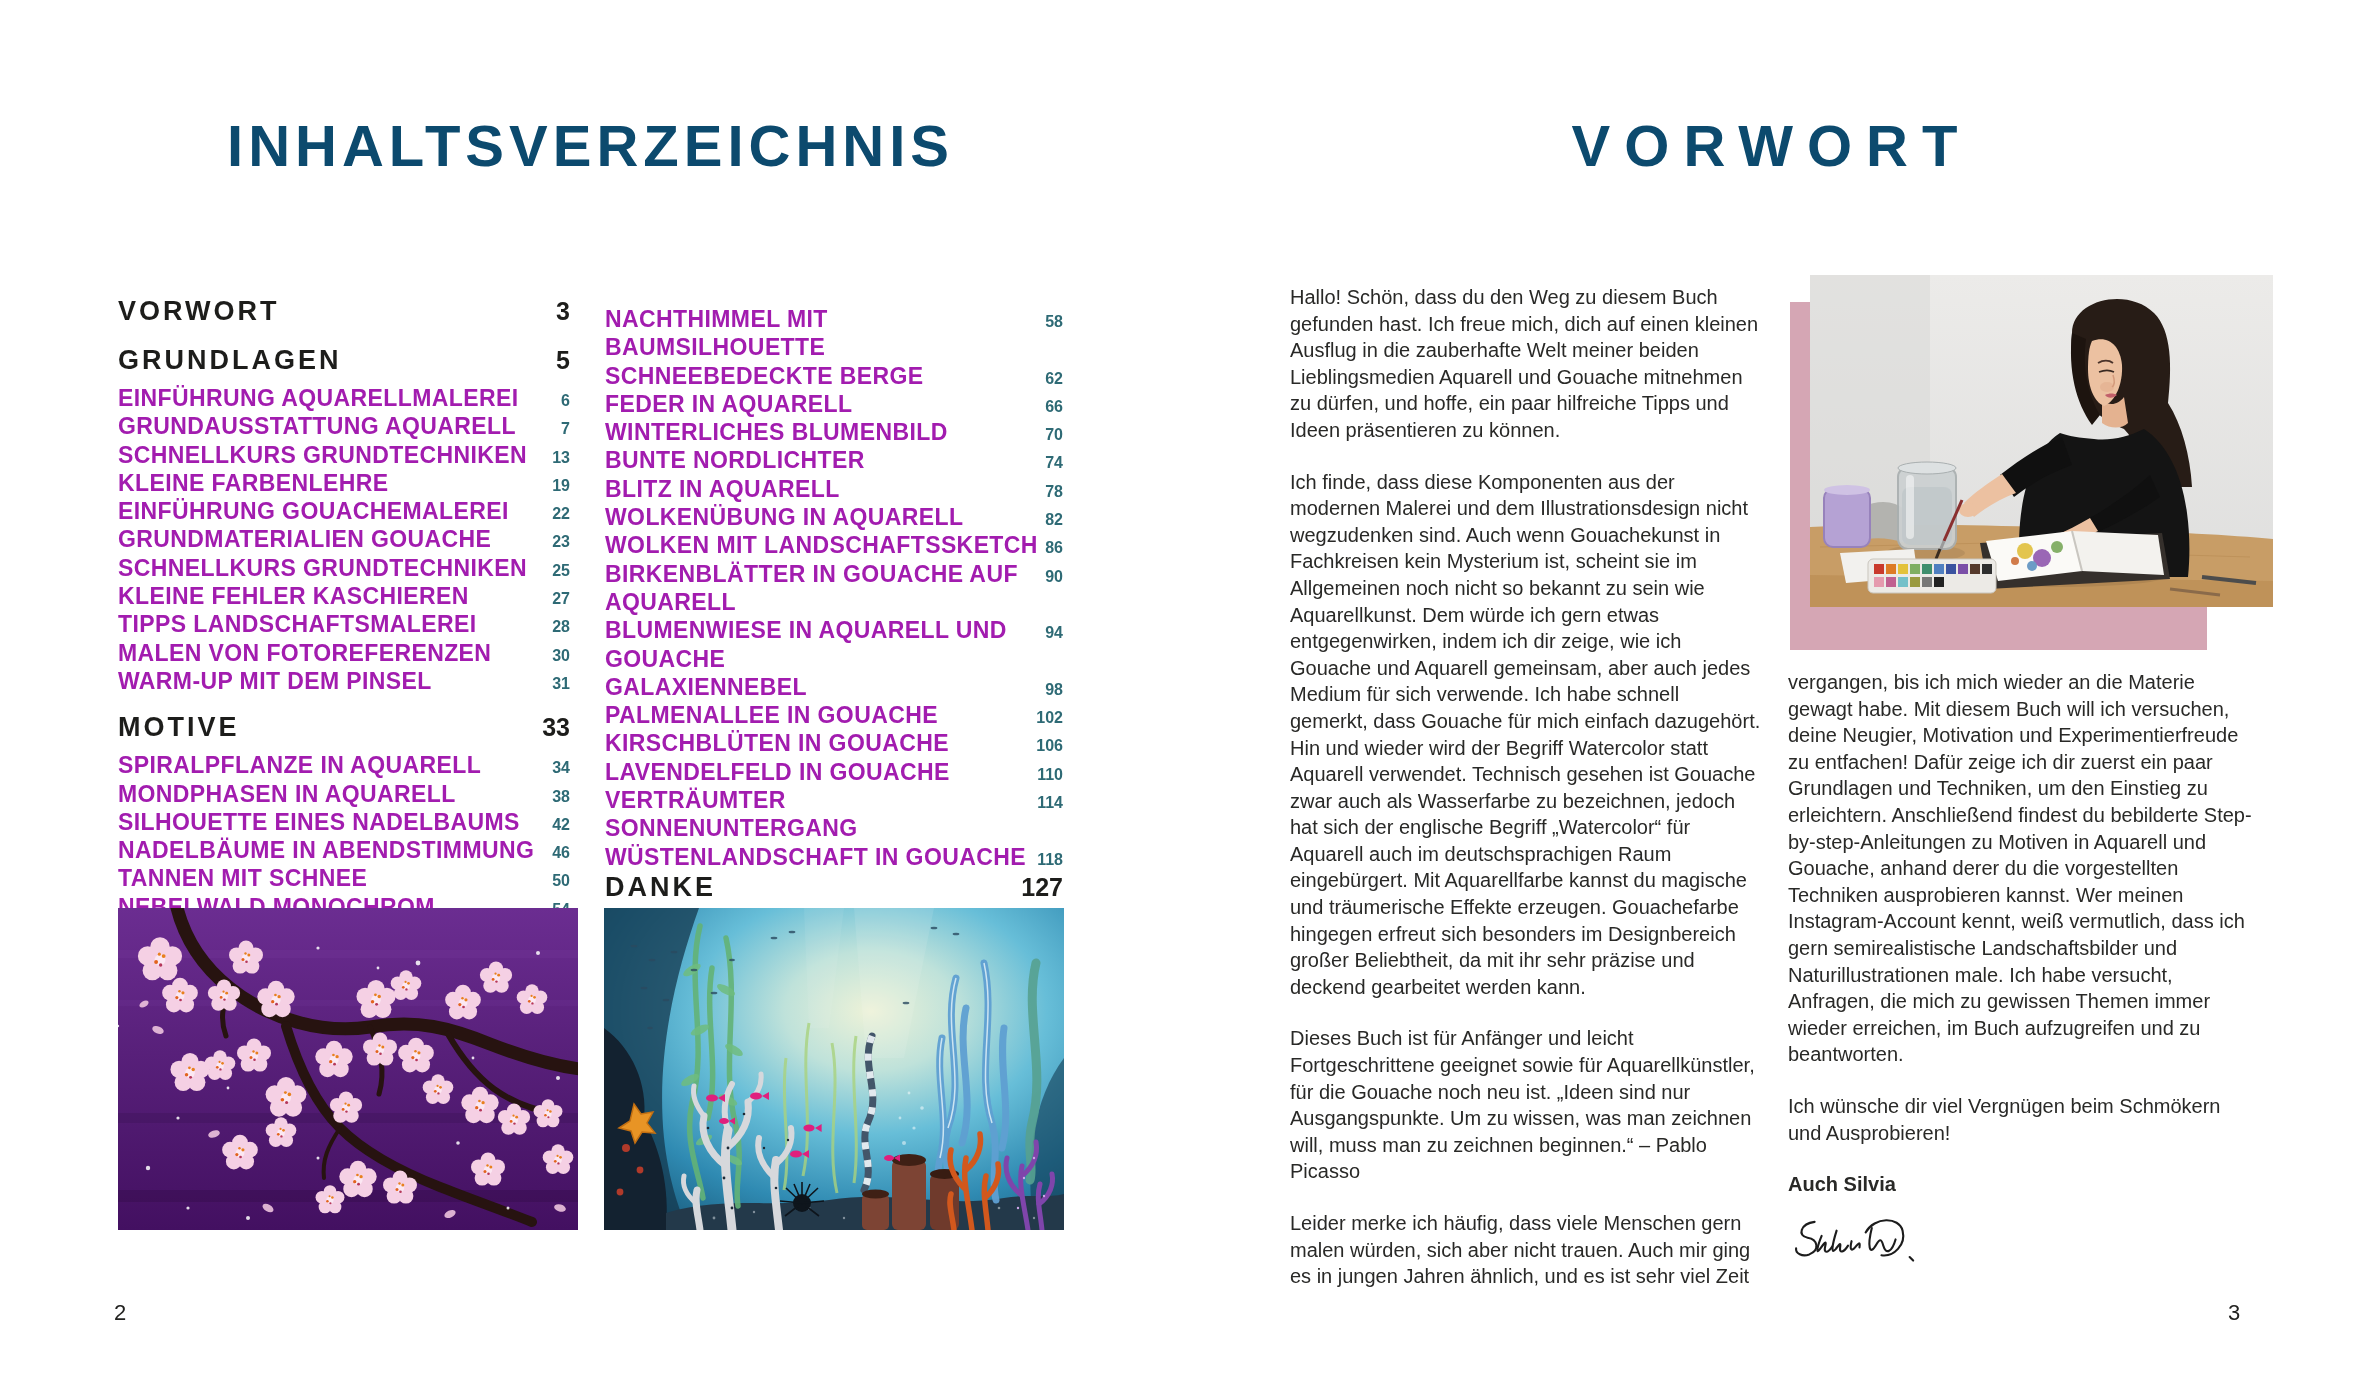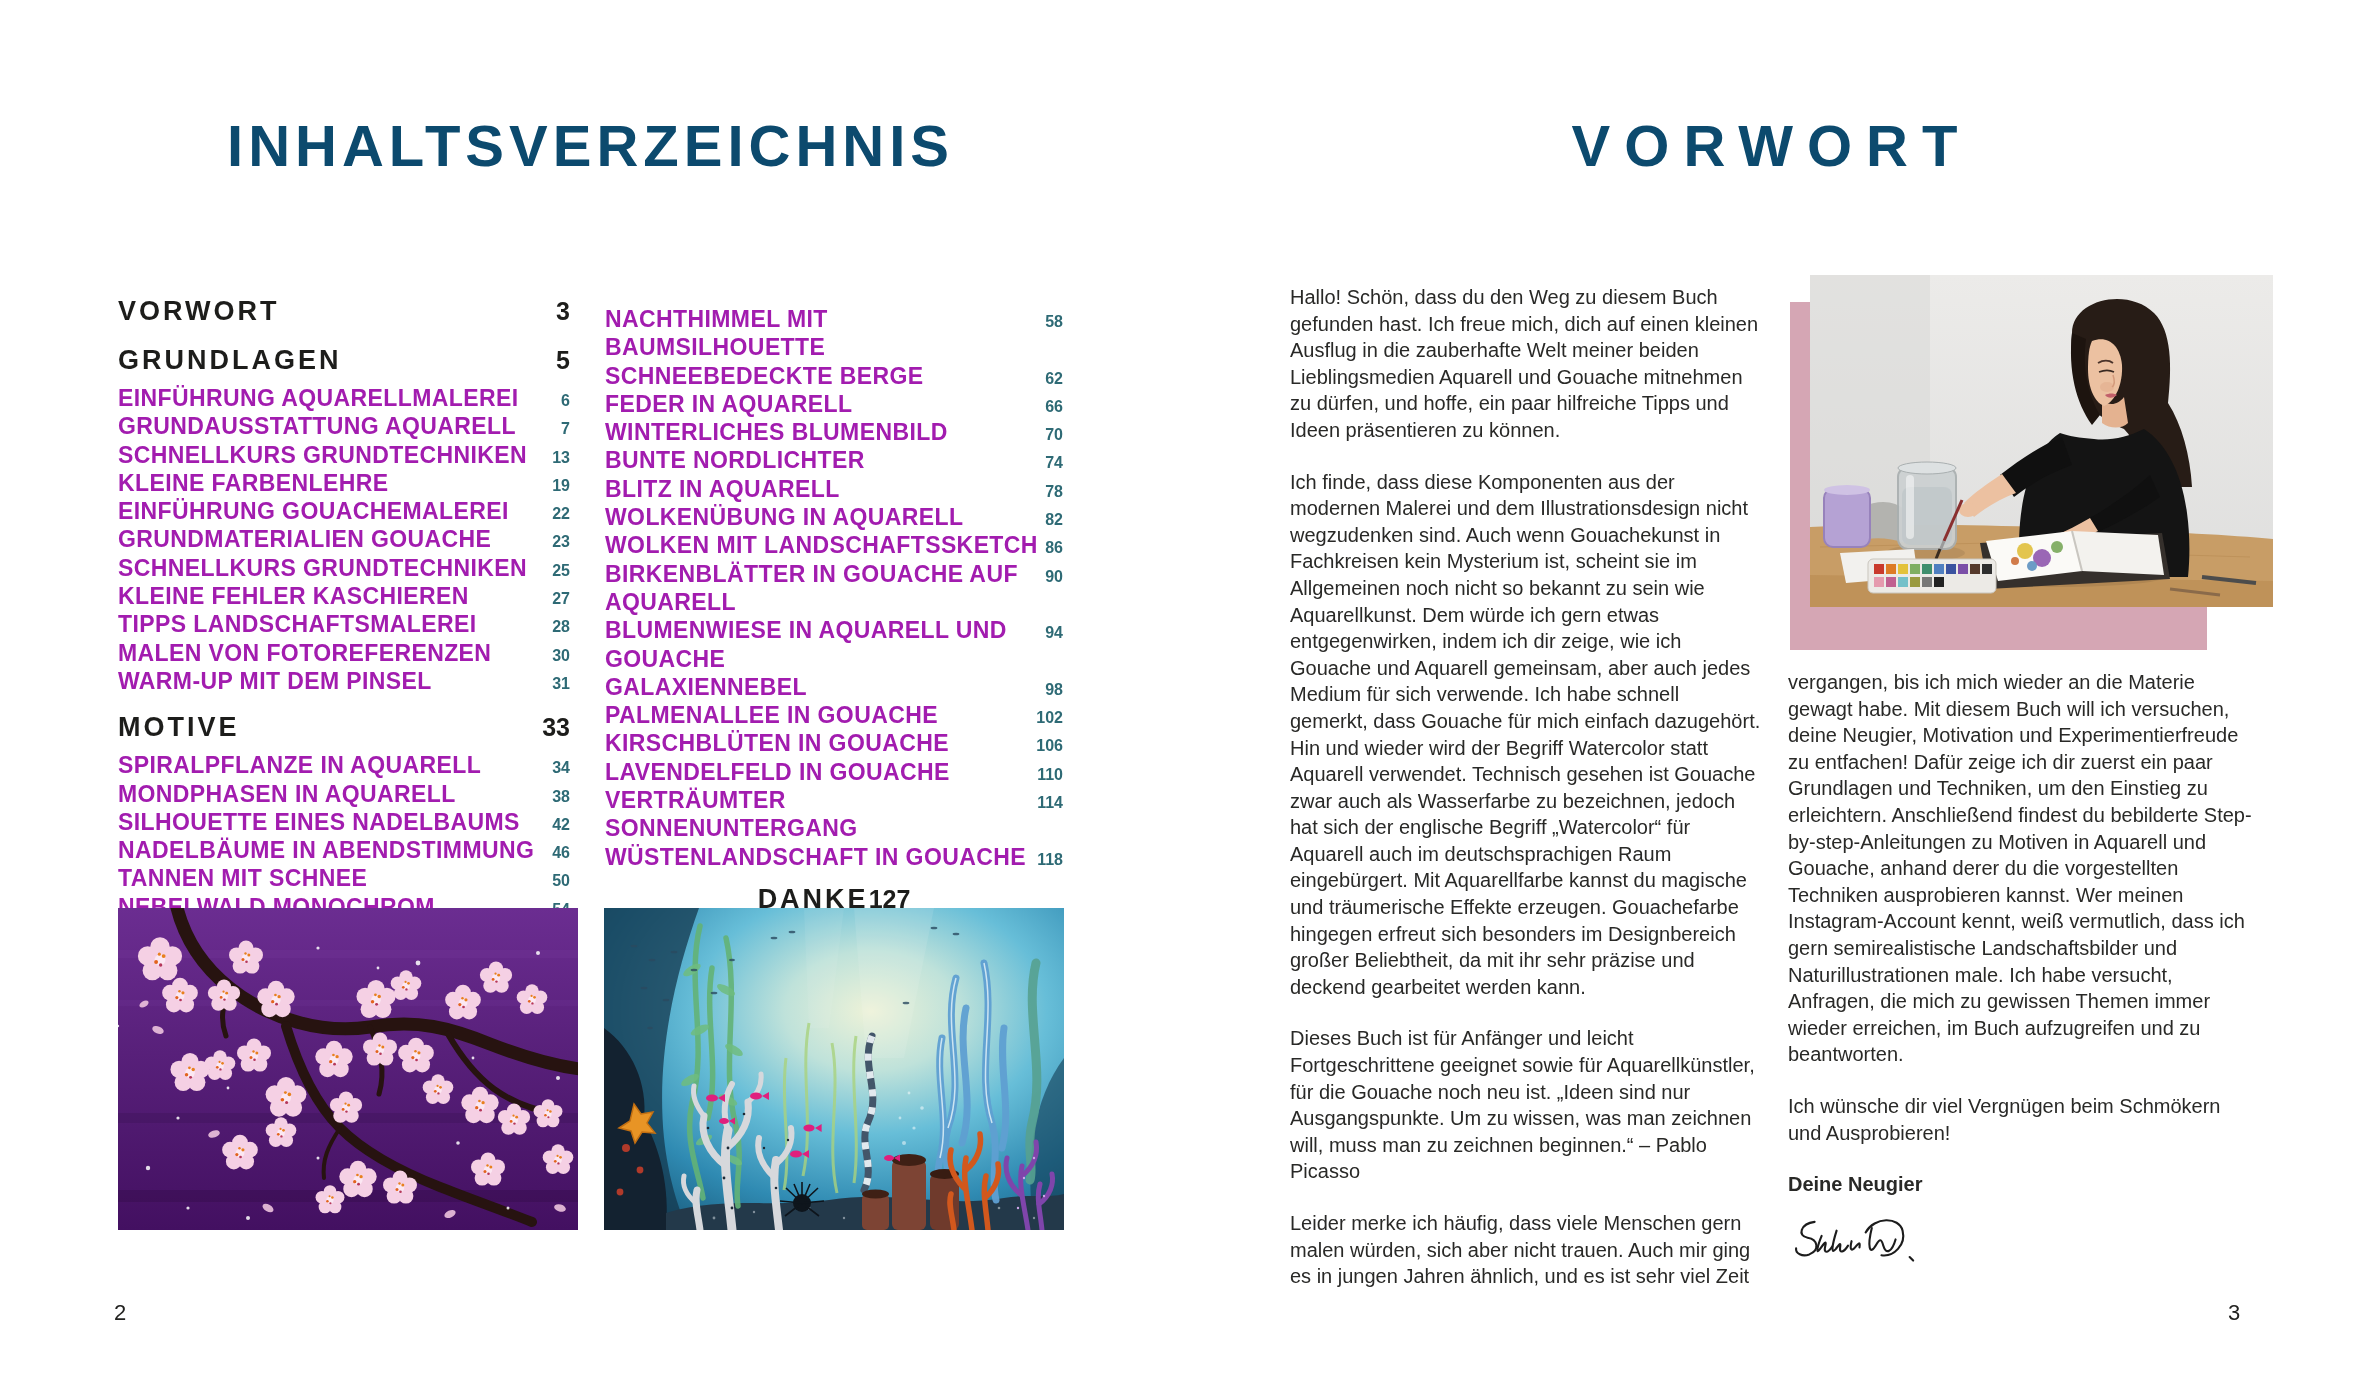--- a/index.html
+++ b/index.html
@@ -19,21 +19,21 @@
   .toc-a{left:118px;top:294px;width:452px;}
   .toc-b{left:605px;top:305px;width:458px;}
   .row{display:flex;justify-content:space-between;align-items:baseline;}
   .row .lbl{font-size:23px;font-weight:700;color:#a21caf;letter-spacing:.4px;line-height:28.3px;}
   .row .num{font-size:16px;font-weight:700;color:#2e6a75;}
   .row.chapter{margin-top:15px;margin-bottom:7px;}
   .row.chapter .lbl{font-size:27px;color:#1d1d1b;letter-spacing:3px;line-height:34px;}
   .row.chapter .num{font-size:25px;color:#1d1d1b;}
   .row.chapter.first{margin-top:0;}
   .row.chapter.group{margin-top:26px;margin-bottom:0;}
-  .row.chapter.tight{margin-top:12px;margin-bottom:0;justify-content:center;}
+  .row.chapter.tight{margin-top:0;margin-bottom:0;}
   .row.chapter.tight .lbl,.row.chapter.group .lbl{line-height:32px;}
 
   
   .art{position:absolute;top:908px;width:460px;height:322px;}
   .art svg{display:block;width:100%;height:100%;}
   .art-cherry{left:118px;}
   .art-uw{left:604px;}
 
   
   .pink-block{position:absolute;left:1790px;top:302px;width:417px;height:348px;background:#d5a6b4;}
@@ -577,21 +577,21 @@
   <div class="vcol vcol-1">
     <p>Hallo! Schön, dass du den Weg zu diesem Buch gefunden hast. Ich freue mich, dich auf einen kleinen Ausflug in die zauberhafte Welt meiner beiden Lieblingsmedien Aquarell und Gouache mitnehmen zu dürfen, und hoffe, ein paar hilfreiche Tipps und Ideen präsentieren zu können.</p>
     <p>Ich finde, dass diese Komponenten aus der modernen Malerei und dem Illustrationsdesign nicht wegzudenken sind. Auch wenn Gouachekunst in Fachkreisen kein Mysterium ist, scheint sie im Allgemeinen noch nicht so bekannt zu sein wie Aquarellkunst. Dem würde ich gern etwas entgegenwirken, indem ich dir zeige, wie ich Gouache und Aquarell gemeinsam, aber auch jedes Medium für sich verwende. Ich habe schnell gemerkt, dass Gouache für mich einfach dazugehört. Hin und wieder wird der Begriff Watercolor statt Aquarell verwendet. Technisch gesehen ist Gouache zwar auch als Wasserfarbe zu bezeichnen, jedoch hat sich der englische Begriff „Watercolor“ für Aquarell auch im deutschsprachigen Raum eingebürgert. Mit Aquarellfarbe kannst du magische und träumerische Effekte erzeugen. Gouachefarbe hingegen erfreut sich besonders im Designbereich großer Beliebtheit, da mit ihr sehr präzise und deckend gearbeitet werden kann.</p>
     <p>Dieses Buch ist für Anfänger und leicht Fortgeschrittene geeignet sowie für Aquarellkünstler, für die Gouache noch neu ist. „Ideen sind nur Ausgangspunkte. Um zu wissen, was man zeichnen will, muss man zu zeichnen beginnen.“ – Pablo Picasso</p>
     <p>Leider merke ich häufig, dass viele Menschen gern malen würden, sich aber nicht trauen. Auch mir ging es in jungen Jahren ähnlich, und es ist sehr viel Zeit</p>
   </div>
 
   <div class="vcol vcol-2">
     <p>vergangen, bis ich mich wieder an die Materie gewagt habe. Mit diesem Buch will ich versuchen, deine Neugier, Motivation und Experimentierfreude zu entfachen! Dafür zeige ich dir zuerst ein paar Grundlagen und Techniken, um den Einstieg zu erleichtern. Anschließend findest du bebilderte Step-by-step-Anleitungen zu Motiven in Aquarell und Gouache, anhand derer du die vorgestellten Techniken ausprobieren kannst. Wer meinen Instagram-Account kennt, weiß vermutlich, dass ich gern semirealistische Landschaftsbilder und Naturillustrationen male. Ich habe versucht, Anfragen, die mich zu gewissen Themen immer wieder erreichen, im Buch aufzugreifen und zu beantworten.</p>
     <p>Ich wünsche dir viel Vergnügen beim Schmökern und Ausprobieren!</p>
-    <p class="signoff">Deine Neugier</p>
+    <p class="signoff">Auch Silvia</p>
     <svg class="signature" viewBox="0 0 170 75" aria-hidden="true">
       <g fill="none" stroke="#1c1c1c" stroke-width="2.4" stroke-linecap="round">
         <path d="M30,18 C14,20 10,34 22,36 C34,38 36,50 24,55 C16,58 8,54 9,48"></path>
         <path d="M38,34 C33,46 31,56 36,49 C41,42 44,38 42,46 C40,54 45,54 50,46"></path>
         <path d="M55,28 C50,44 48,56 54,49 C58,44 60,40 59,47 C58,54 63,53 68,45"></path>
         <path d="M72,40 C70,48 71,53 76,47 C80,42 82,40 81,47"></path>
         <path d="M95,25 C90,45 92,58 100,44 C104,37 106,37 108,45 C111,56 118,52 122,38"></path>
         <path d="M88,30 C98,12 126,12 130,28 C134,44 120,58 106,56"></path>
         <path d="M138,58 L142,62"></path>
       </g>

